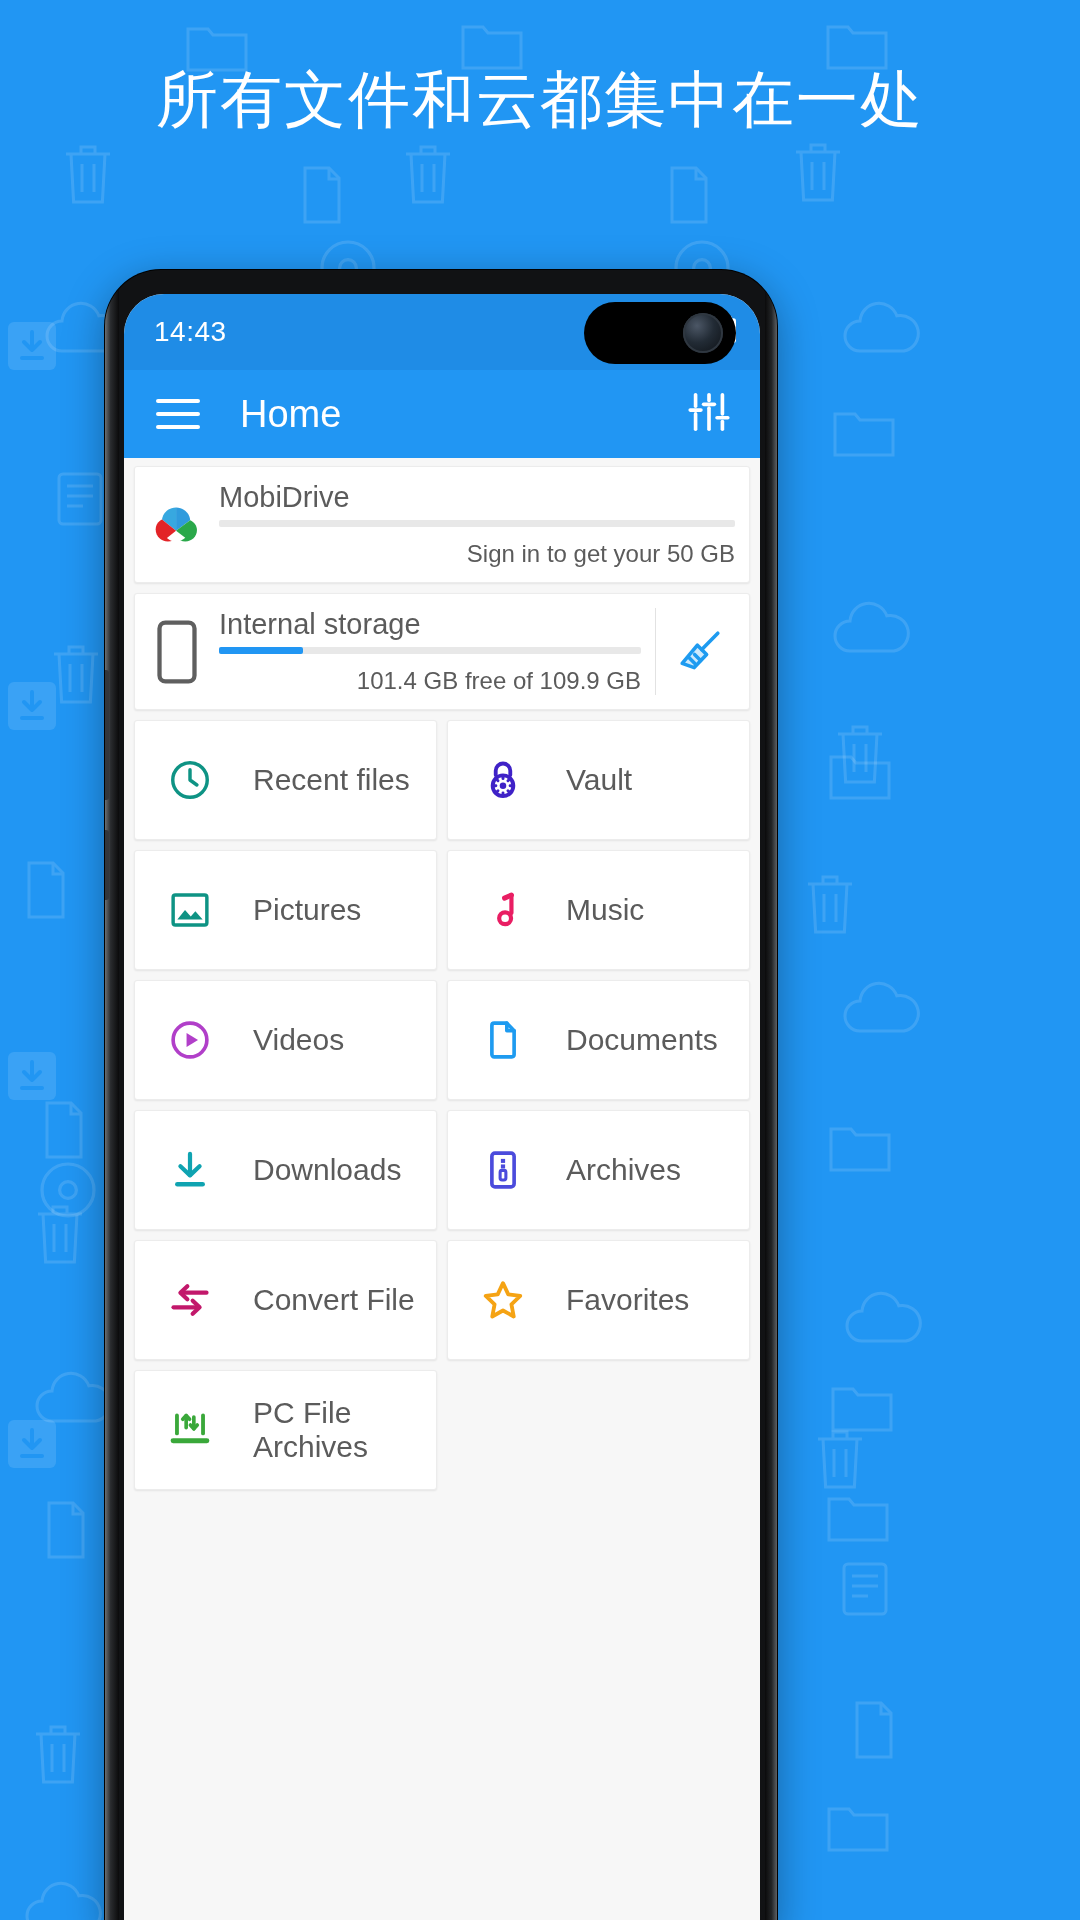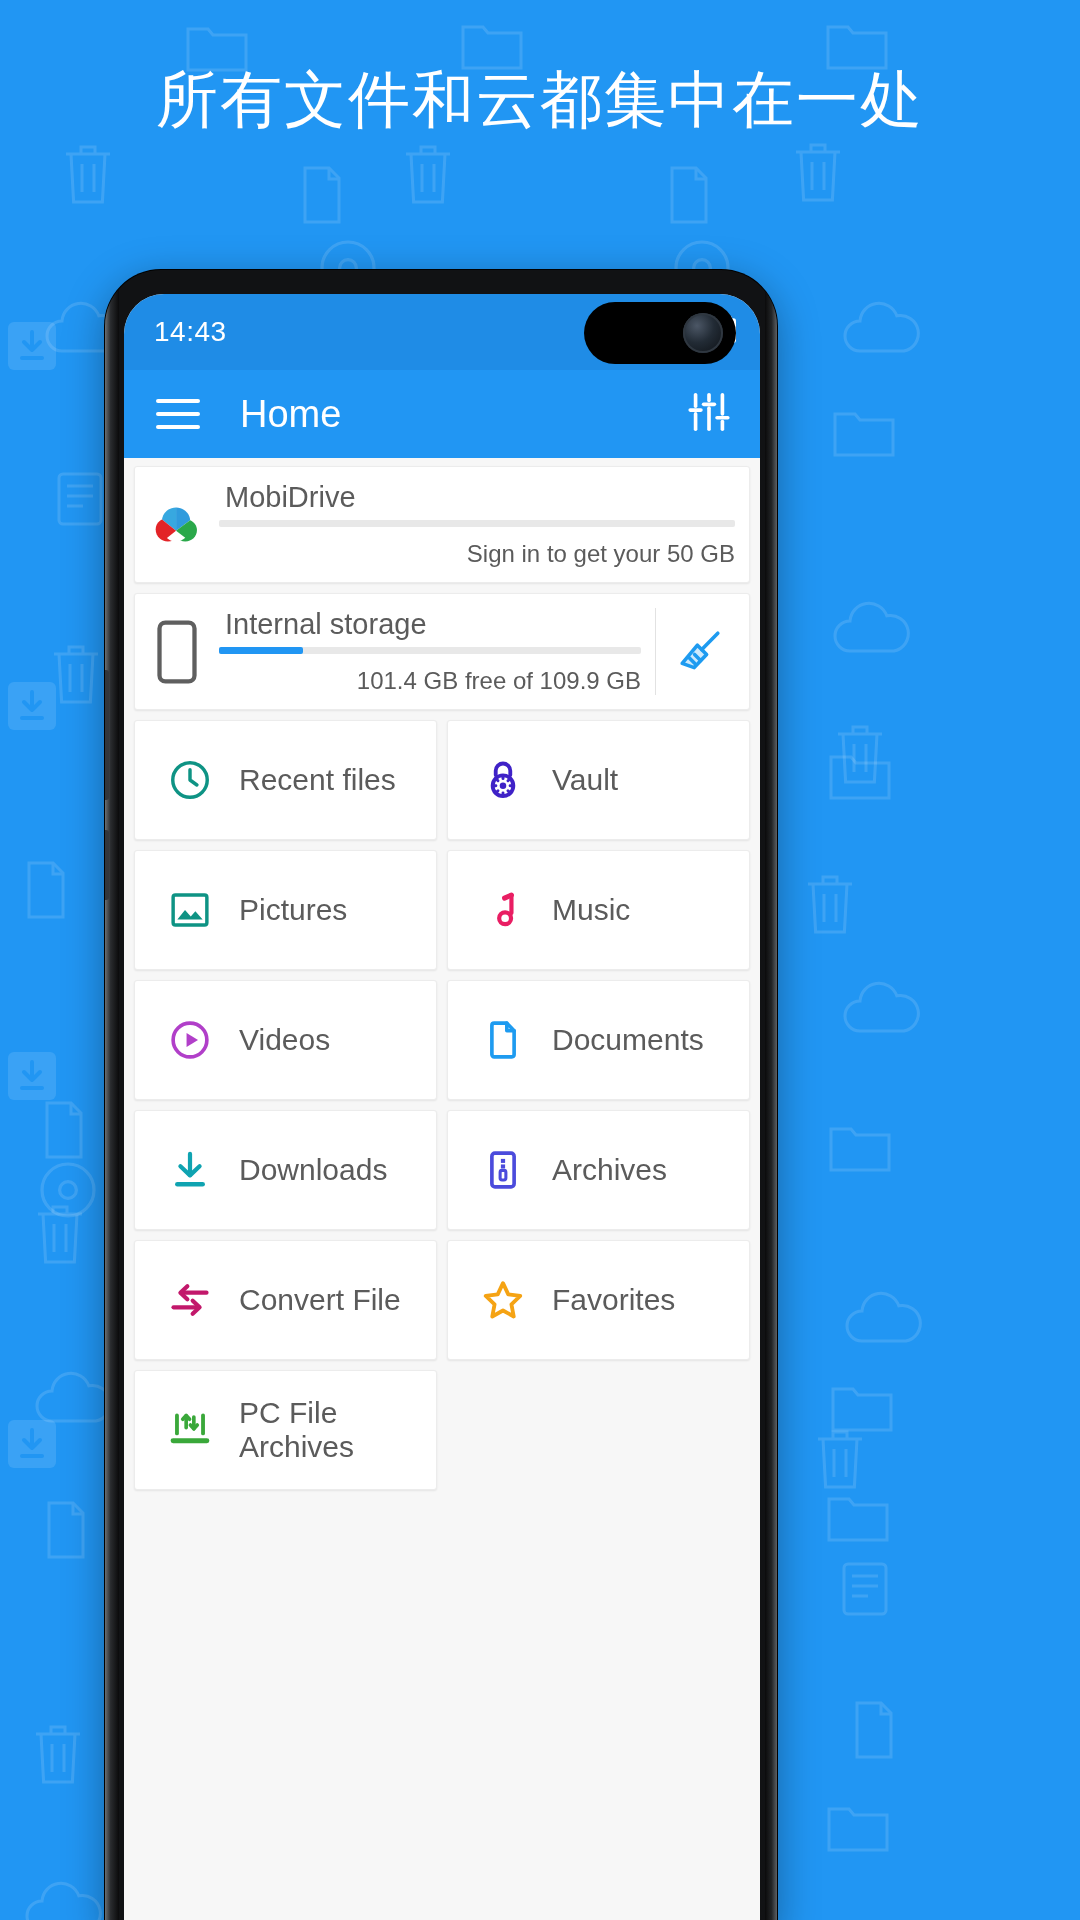--- a/index.html
+++ b/index.html
@@ -111,33 +111,33 @@
   
   .storage-row{
     display:flex; align-items:stretch; padding:14px 0 14px 0; margin-bottom:10px;
     min-height:108px;
   }
   .storage-ico{
     width:84px; display:flex; align-items:center; justify-content:center;
     flex:0 0 84px;
   }
   .storage-main{ flex:1; display:flex; flex-direction:column; justify-content:center; padding-right:14px;}
-  .storage-name{ font-size:29px; color:#5b5b5b; padding-bottom:6px;margin-left:6px; }
+  .storage-name{ font-size:29px; color:#5b5b5b; padding-bottom:6px; }
   .bar-track{ height:7px; background:#e8e8e8; border-radius:2px; position:relative; }
   .bar-fill{ position:absolute;left:0;top:0;bottom:0; background:#2196f3; border-radius:2px;}
   .storage-sub{ font-size:24px; color:#5b5b5b; text-align:right; padding-top:13px;}
   .storage-action{
     flex:0 0 94px; display:flex; align-items:center; justify-content:center;
     border-left:1px solid #e2e2e2;
   }
 
   
   #tile-grid{ display:grid; grid-template-columns:1fr 1fr; gap:10px; }
   .tile{
-    height:120px; display:flex; align-items:center; padding-left:32px; gap:26px;
+    height:120px; display:flex; align-items:center; padding-left:32px; gap:40px;
   }
   .tile .lbl{ font-size:30px; color:#5b5b5b; }
   .tile .ico{ width:46px;height:46px;display:flex;align-items:center;justify-content:center;flex:0 0 46px;}
 </style>
 </head>
 <body>
 
 <div id="bg-pattern">
     <div class="bgicon" style="left: 185px; top: 20px;">
       <svg width="64" height="54" viewBox="0 0 32 27" fill="none" stroke="#fff" stroke-width="1.5">

